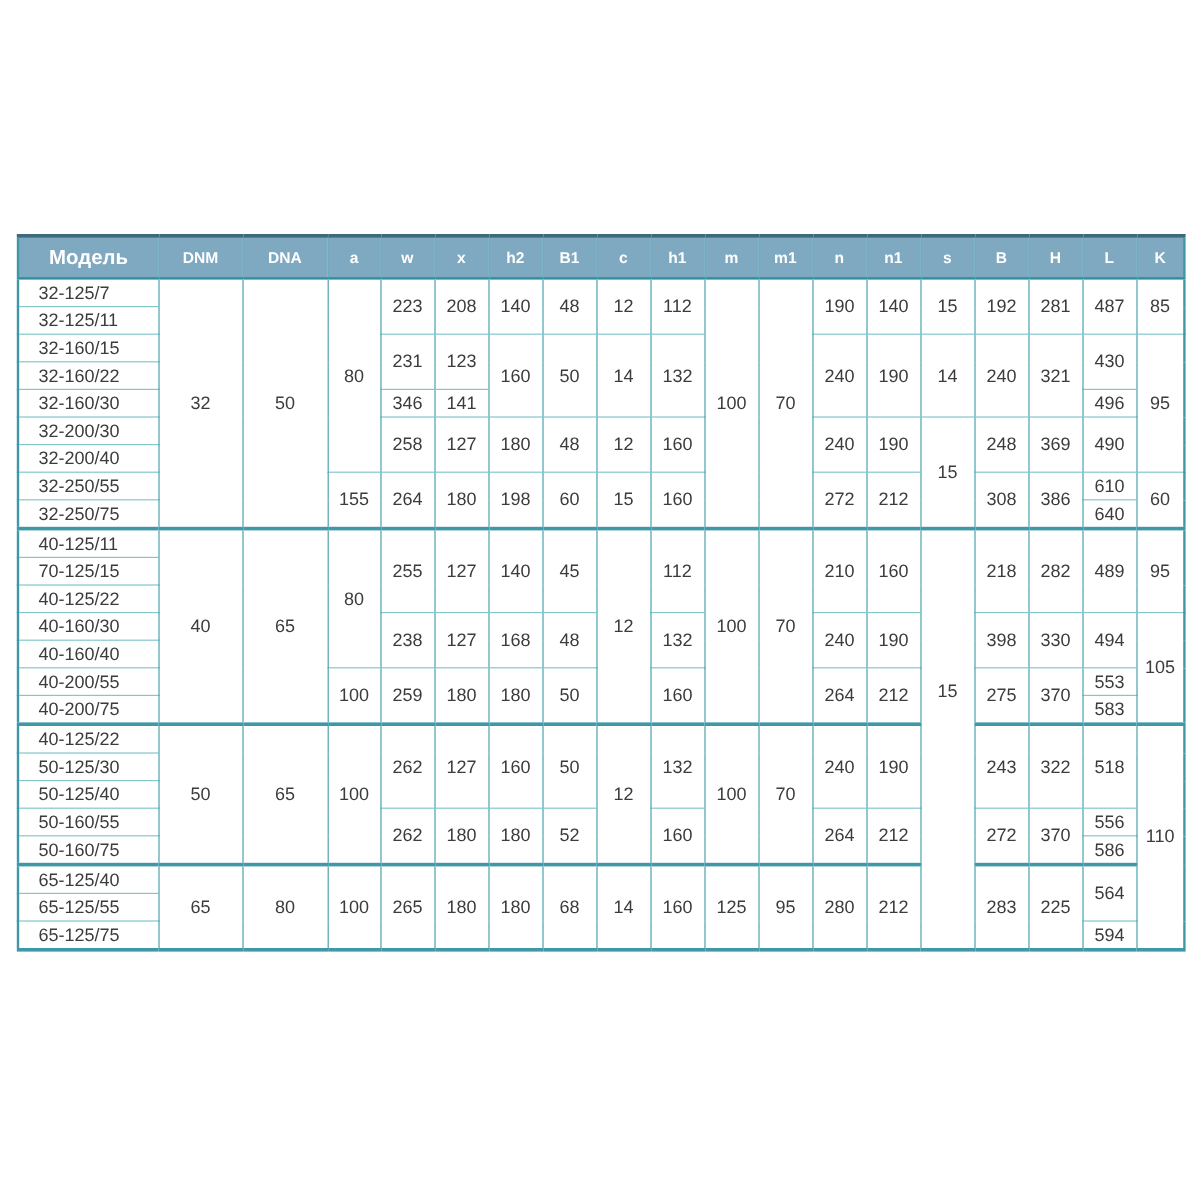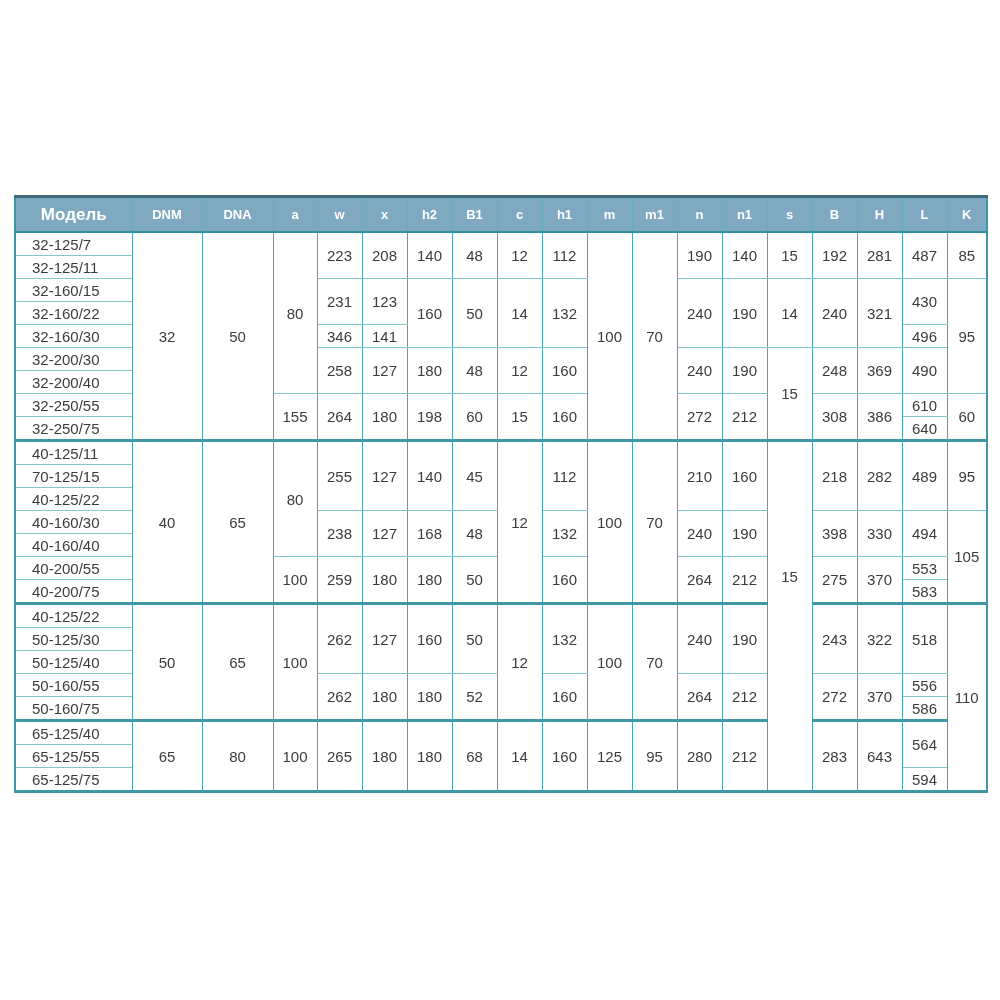--- a/index.html
+++ b/index.html
@@ -281,21 +281,21 @@
           <td rowspan="3" class="gend">180</td>
           <td rowspan="3" class="gend">180</td>
           <td rowspan="3" class="gend">68</td>
           <td rowspan="3" class="gend">14</td>
           <td rowspan="3" class="gend">160</td>
           <td rowspan="3" class="gend">125</td>
           <td rowspan="3" class="gend">95</td>
           <td rowspan="3" class="gend">280</td>
           <td rowspan="3" class="gend">212</td>
           <td rowspan="3" class="gend">283</td>
-          <td rowspan="3" class="gend">643</td>
+          <td rowspan="3" class="gend">225</td>
           <td rowspan="2">564</td>
         </tr>
         <tr>
           <td class="model">65-125/55</td>
         </tr>
         <tr>
           <td class="model gend">65-125/75</td>
           <td rowspan="1" class="gend">594</td>
         </tr>
       </tbody>

